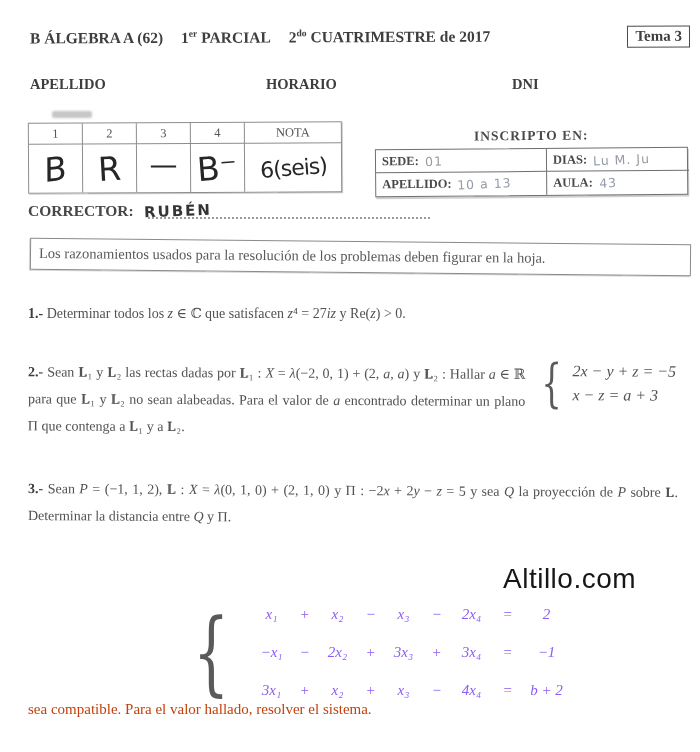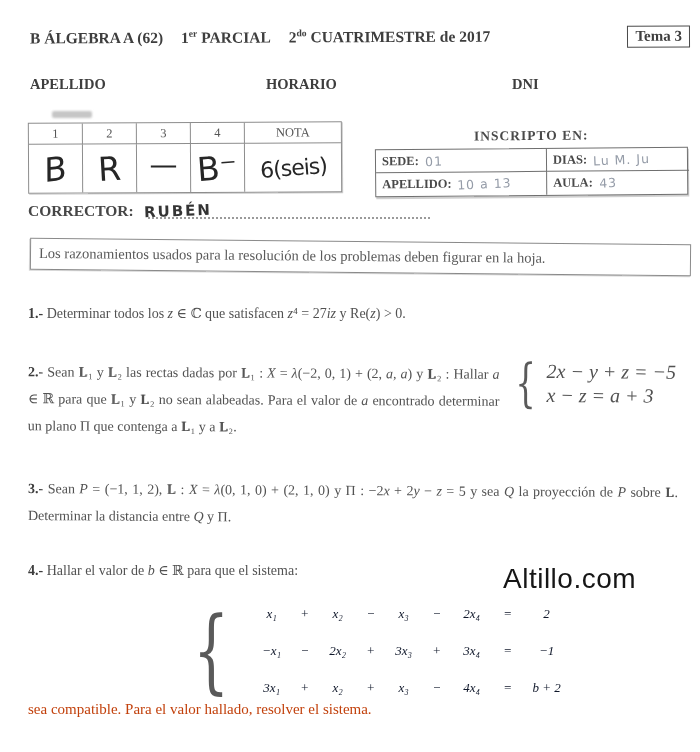--- a/index.html
+++ b/index.html
@@ -99,34 +99,34 @@
   
   .sys2{
     float:right;display:flex;align-items:center;margin:-4px 2px 6px 10px;
   }
   .brace{
     font-family:"DejaVu Serif",serif;font-weight:200;color:#5a5a5a;
     transform:scaleX(0.62);display:inline-block;
   }
   .b2{font-size:52px;line-height:52px;}
   .sys2-rows{display:flex;flex-direction:column;gap:2px;padding-left:4px;}
-  .math{font-style:italic;font-size:20px;line-height:22px;white-space:nowrap;}
+  .math{font-style:italic;font-size:16px;line-height:22px;white-space:nowrap;}
   
   .watermark{
     position:absolute;left:503px;top:553px;
     font-family:"Liberation Sans","DejaVu Sans",sans-serif;
     font-size:28px;color:#161616;letter-spacing:0.5px;margin-top:10px;
   }
   
   .sys4{position:absolute;left:182px;top:606px;display:flex;align-items:center;}
   .b4{font-size:92px;line-height:86px;}
   .sys4-grid{
     display:grid;margin-left:10px;
     grid-template-columns:42px 24px 42px 24px 42px 24px 46px 26px 52px;
-    row-gap:21px;font-size:13px;font-style:italic;color:#0f172a;
+    row-gap:21px;font-size:15px;font-style:italic;color:#8b5cf6;
   }
   .sys4-grid span{text-align:center;white-space:nowrap;}
   
   .footer{position:absolute;left:28px;top:701px;font-size:15px;color:#c2410c;
     white-space:nowrap;}
   
   .smudge{
     position:absolute;left:52px;top:111px;width:40px;height:7px;
     background:#c6c6c6;filter:blur(1px);border-radius:2px;
   }
@@ -212,21 +212,20 @@
       <span class="sys2-rows">
         <span class="math">2x − y + z = −5</span>
         <span class="math">x − z = a + 3</span>
       </span>
     </span>
     <span><span class="seg-b">2.- </span><span>Sean </span><span class="seg-bb">L</span><span>₁</span><span> y </span><span class="seg-bb">L</span><span>₂</span><span> las rectas dadas por </span><span class="seg-bb">L</span><span>₁</span><span> : </span><span class="seg-i">X</span><span> = </span><span class="seg-i">λ</span><span>(−2, 0, 1) + (2, </span><span class="seg-i">a, a</span><span>) y </span><span class="seg-bb">L</span><span>₂</span><span> :  Hallar </span><span class="seg-i">a</span><span> ∈ ℝ para que </span><span class="seg-bb">L</span><span>₁</span><span> y </span><span class="seg-bb">L</span><span>₂</span><span> no sean alabeadas. Para el valor de </span><span class="seg-i">a</span><span> encontrado determinar un plano Π que contenga a </span><span class="seg-bb">L</span><span>₁</span><span> y a </span><span class="seg-bb">L</span><span>₂</span><span>.</span></span>
   </div>
 
   <div class="pblock p3"><span class="seg-b">3.- </span><span>Sean </span><span class="seg-i">P</span><span> = (−1, 1, 2),  </span><span class="seg-bb">L</span><span> : </span><span class="seg-i">X</span><span> = </span><span class="seg-i">λ</span><span>(0, 1, 0) + (2, 1, 0) y Π : −2</span><span class="seg-i">x</span><span> + 2</span><span class="seg-i">y</span><span> − </span><span class="seg-i">z</span><span> = 5 y sea </span><span class="seg-i">Q</span><span> la proyección de </span><span class="seg-i">P</span><span> sobre </span><span class="seg-bb">L</span><span>. Determinar la distancia entre </span><span class="seg-i">Q</span><span> y Π.</span></div>
 
-  <div class="pblock p4"><span class="seg-b">4.- </span><span>Hallar el valor de </span><span class="seg-i">b</span><span> ∈ ℝ para que el sistema:</span></div>
 
   <div class="watermark">Altillo.com</div>
 
   <div class="sys4">
     <span class="brace b4">{</span>
     <div class="sys4-grid">
       <span>x₁</span>
       <span>+</span>
       <span>x₂</span>
       <span>−</span>

